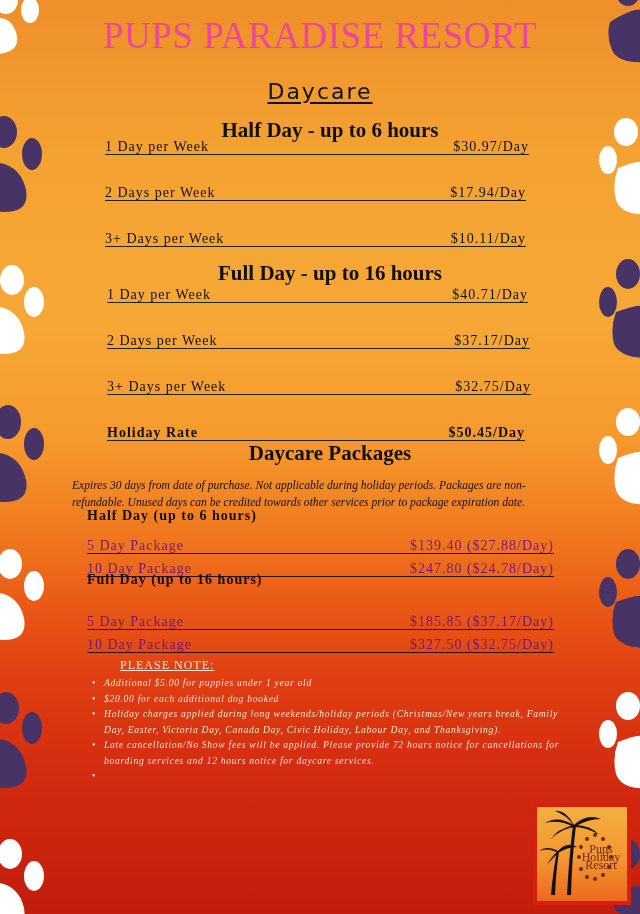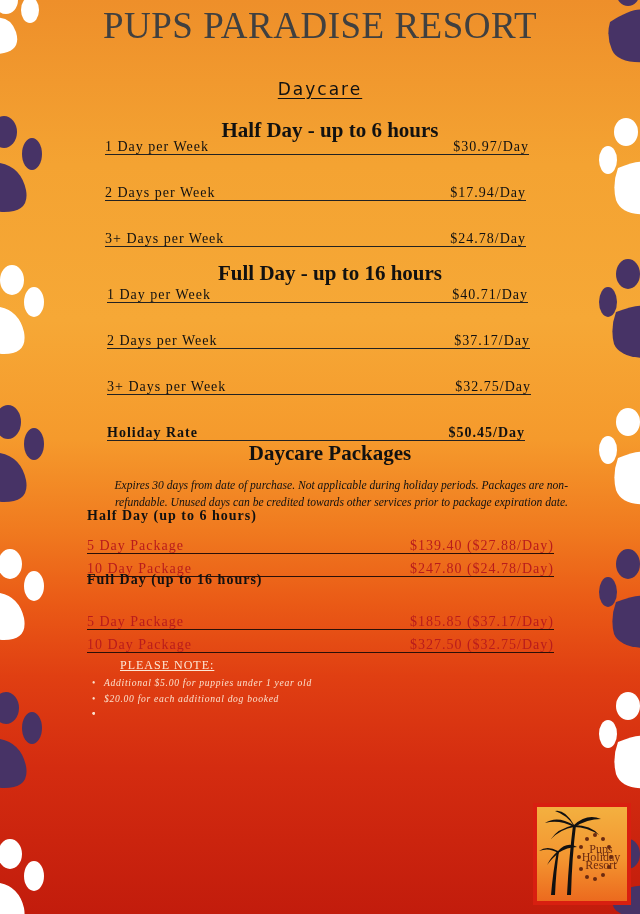--- a/index.html
+++ b/index.html
@@ -5,49 +5,49 @@
   html, body { margin:0; padding:0; }
   body {
     width:640px; height:914px; position:relative; overflow:hidden;
     background: linear-gradient(180deg, #ee8f2a 0%, #f4a332 18%, #f6a836 35%, #f59a2c 48%, #f07a1f 58%, #ea5a16 66%, #e03f12 74%, #d42c10 84%, #c21c0c 100%);
     font-family: "Liberation Serif", serif;
     color:#111;
   }
   .paw { position:absolute; }
   .paw svg { display:block; }
   .title {
-    position:absolute; left:0; width:640px; top:4px; text-align:center;
-    font-size:37px; letter-spacing:0.5px; color:#404040;
+    position:absolute; left:0; width:640px; top:14px; text-align:center;
+    font-size:37px; letter-spacing:0.5px; color:#ec4899;
   }
   .subtitle {
     position:absolute; left:0; width:640px; top:79px; text-align:center;
-    font-family:"DejaVu Sans", sans-serif; font-size:17px; letter-spacing:2px;
+    font-family:"DejaVu Sans", sans-serif; font-size:22px; letter-spacing:2px;
     text-decoration:underline; text-underline-offset:3px;
   }
   .sec-head {
     position:absolute; left:0; width:660px; text-align:center;
     font-weight:bold; font-size:21px;
   }
   .row {
     position:absolute; display:flex; justify-content:space-between;
     border-bottom:1.5px solid #222; font-size:14px; letter-spacing:1px;
     line-height:15px; height:15px;align-items:center;
   }
   .row.bold { font-weight:bold; }
   .pkg-desc {
     position:absolute; left:72px; width:496px; top:477px;
-    font-style:italic; font-size:11.6px; line-height:17px; text-align:right;
+    font-style:italic; font-size:11.6px; line-height:17px; text-align:left;
   }
   .pkg-head {
     position:absolute; left:87px; font-weight:bold; font-size:14px; letter-spacing:1px;
   }
   .prow {
     position:absolute; left:87px; width:467px; display:flex; justify-content:space-between;
     border-bottom:1.5px solid #2a1008; font-size:14px; letter-spacing:1px; line-height:15px; height:15px;
-    color:#b91c1c;
+    color:#701a75;
   }
   .note-head {
     position:absolute; left:90px; top:658px; color:#fde7d6;
     font-size:12px; letter-spacing:1px; text-decoration:underline;margin-left:30px;
   }
   .notes {
     position:absolute; left:90px; width:470px; top:675px; margin:0; padding:0; list-style:none;
     color:#fbe2cf; font-style:italic; font-size:9.6px; letter-spacing:0.7px; line-height:15.5px;
   }
   .notes li { position:relative; padding-left:14px; }
@@ -202,21 +202,21 @@
 <div class="row" style="left:105px;width:424px;top:139px;">
   <span>1 Day per Week</span>
   <span>$30.97/Day</span>
 </div>
 <div class="row" style="left:105px;width:421px;top:185px;">
   <span>2 Days per Week</span>
   <span>$17.94/Day</span>
 </div>
 <div class="row" style="left:105px;width:421px;top:231px;">
   <span>3+ Days per Week</span>
-  <span>$24.78/Day</span>
+  <span>$10.11/Day</span>
 </div>
 
 <div class="sec-head" style="top:261px;">Full Day - up to 16 hours</div>
 <div class="row" style="left:107px;width:421px;top:287px;">
   <span>1 Day per Week</span>
   <span>$40.71/Day</span>
 </div>
 <div class="row" style="left:107px;width:423px;top:333px;">
   <span>2 Days per Week</span>
   <span>$37.17/Day</span>
@@ -250,22 +250,22 @@
 </div>
 <div class="prow" style="top:637px;">
   <span>10 Day Package</span>
   <span>$327.50 ($32.75/Day)</span>
 </div>
 
 <div class="note-head">PLEASE NOTE:</div>
 <ul class="notes">
   <li><span class="b">•</span><span>Additional $5.00 for puppies under 1 year old</span></li>
   <li><span class="b">•</span><span>$20.00 for each additional dog booked</span></li>
-  <li><span class="b">•</span></li>
-  <li><span class="b">•</span></li>
+  <li><span class="b">•</span><span>Holiday charges applied during long weekends/holiday periods (Christmas/New years break, Family Day, Easter, Victoria Day, Canada Day, Civic Holiday, Labour Day, and Thanksgiving).</span></li>
+  <li><span class="b">•</span><span>Late cancellation/No Show fees will be applied. Please provide 72 hours notice for cancellations for boarding services and 12 hours notice for daycare services.</span></li>
   <li><span class="b">•</span></li>
 </ul>
 
 <div class="logo">
   <div class="logo-inner">
     <svg width="90" height="94" viewBox="0 0 90 94" style="position:absolute;left:0;top:0;">
       <g fill="#111">
         <path d="M30 88 Q32 50 36 18 L39 18 Q35 50 34 88 Z"></path>
         <path d="M37 18 Q20 8 8 16 Q22 12 37 20 Z"></path>
         <path d="M37 18 Q50 6 64 12 Q50 12 38 20 Z"></path>

